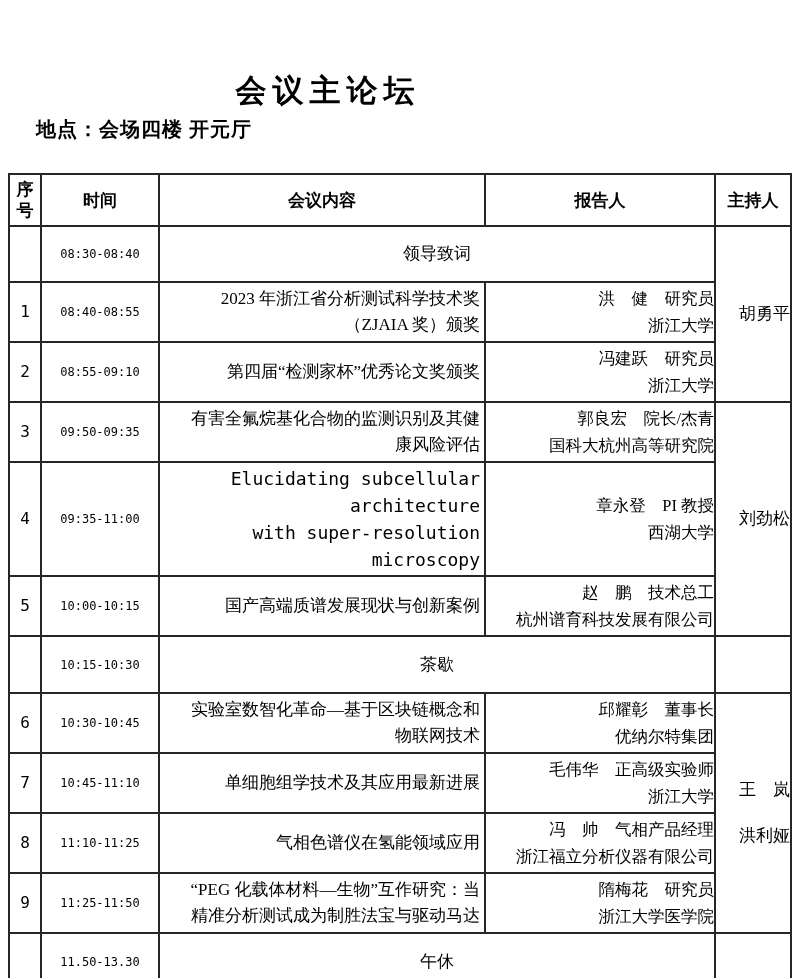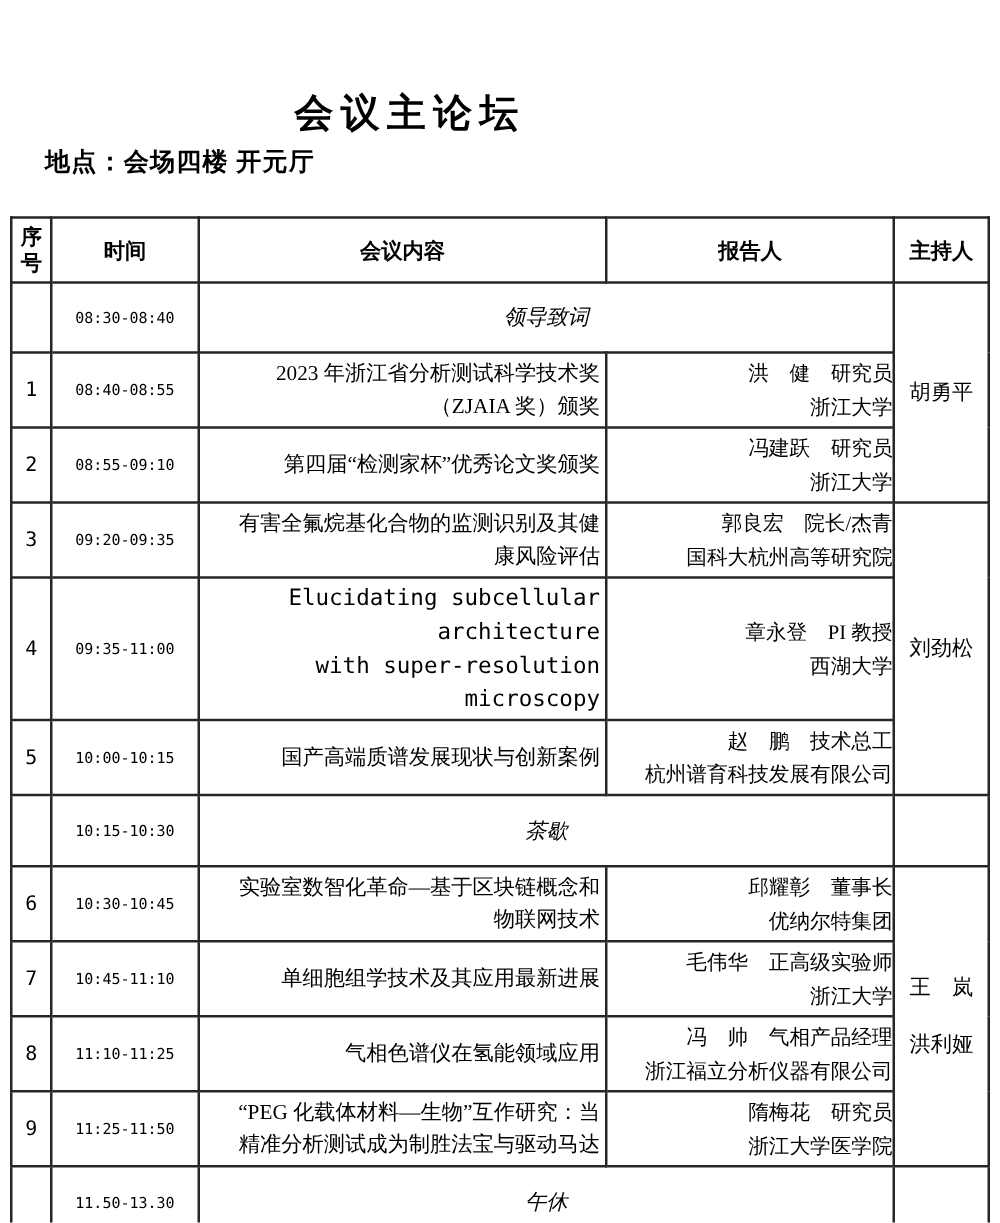--- a/index.html
+++ b/index.html
@@ -78,24 +78,23 @@
   td.speaker-cell {
     text-align: right;
     padding: 2px 0 2px 9px;
     white-space: pre-line;
     font-size: 16.5px;
     line-height: 27px;
   }
   td.span-cell {
     text-align: center;
     font-size: 17px;
-    font-style: italic;
   }
   td.host-cell {
-    text-align: center;
+    text-align: right;
     white-space: pre-line;
     font-size: 17px;
     line-height: 46px;
   }
 
   tr.rh-header { height: 52px; }
   tr.rh-a { height: 56px; }
   tr.rh-b { height: 58px; }
   tr.rh-c { height: 59px; }
   tr.rh-d { height: 57px; }
@@ -156,21 +155,21 @@
     <tr class="rh-c">
       <td class="no-cell">2</td>
       <td class="time-cell">08:55-09:10</td>
       <td class="content-cell">第四届“检测家杯”优秀论文奖颁奖</td>
       <td class="speaker-cell">冯建跃　研究员
 浙江大学</td>
     </tr>
 
     <tr class="rh-d">
       <td class="no-cell">3</td>
-      <td class="time-cell">09:20-09:35</td>
+      <td class="time-cell">09:50-09:35</td>
       <td class="content-cell">有害全氟烷基化合物的监测识别及其健
 康风险评估</td>
       <td class="speaker-cell">郭良宏　院长/杰青
 国科大杭州高等研究院</td>
       <td class="host-cell" rowspan="3">刘劲松</td>
     </tr>
 
     <tr class="rh-b">
       <td class="no-cell">4</td>
       <td class="time-cell">09:35-11:00</td>

